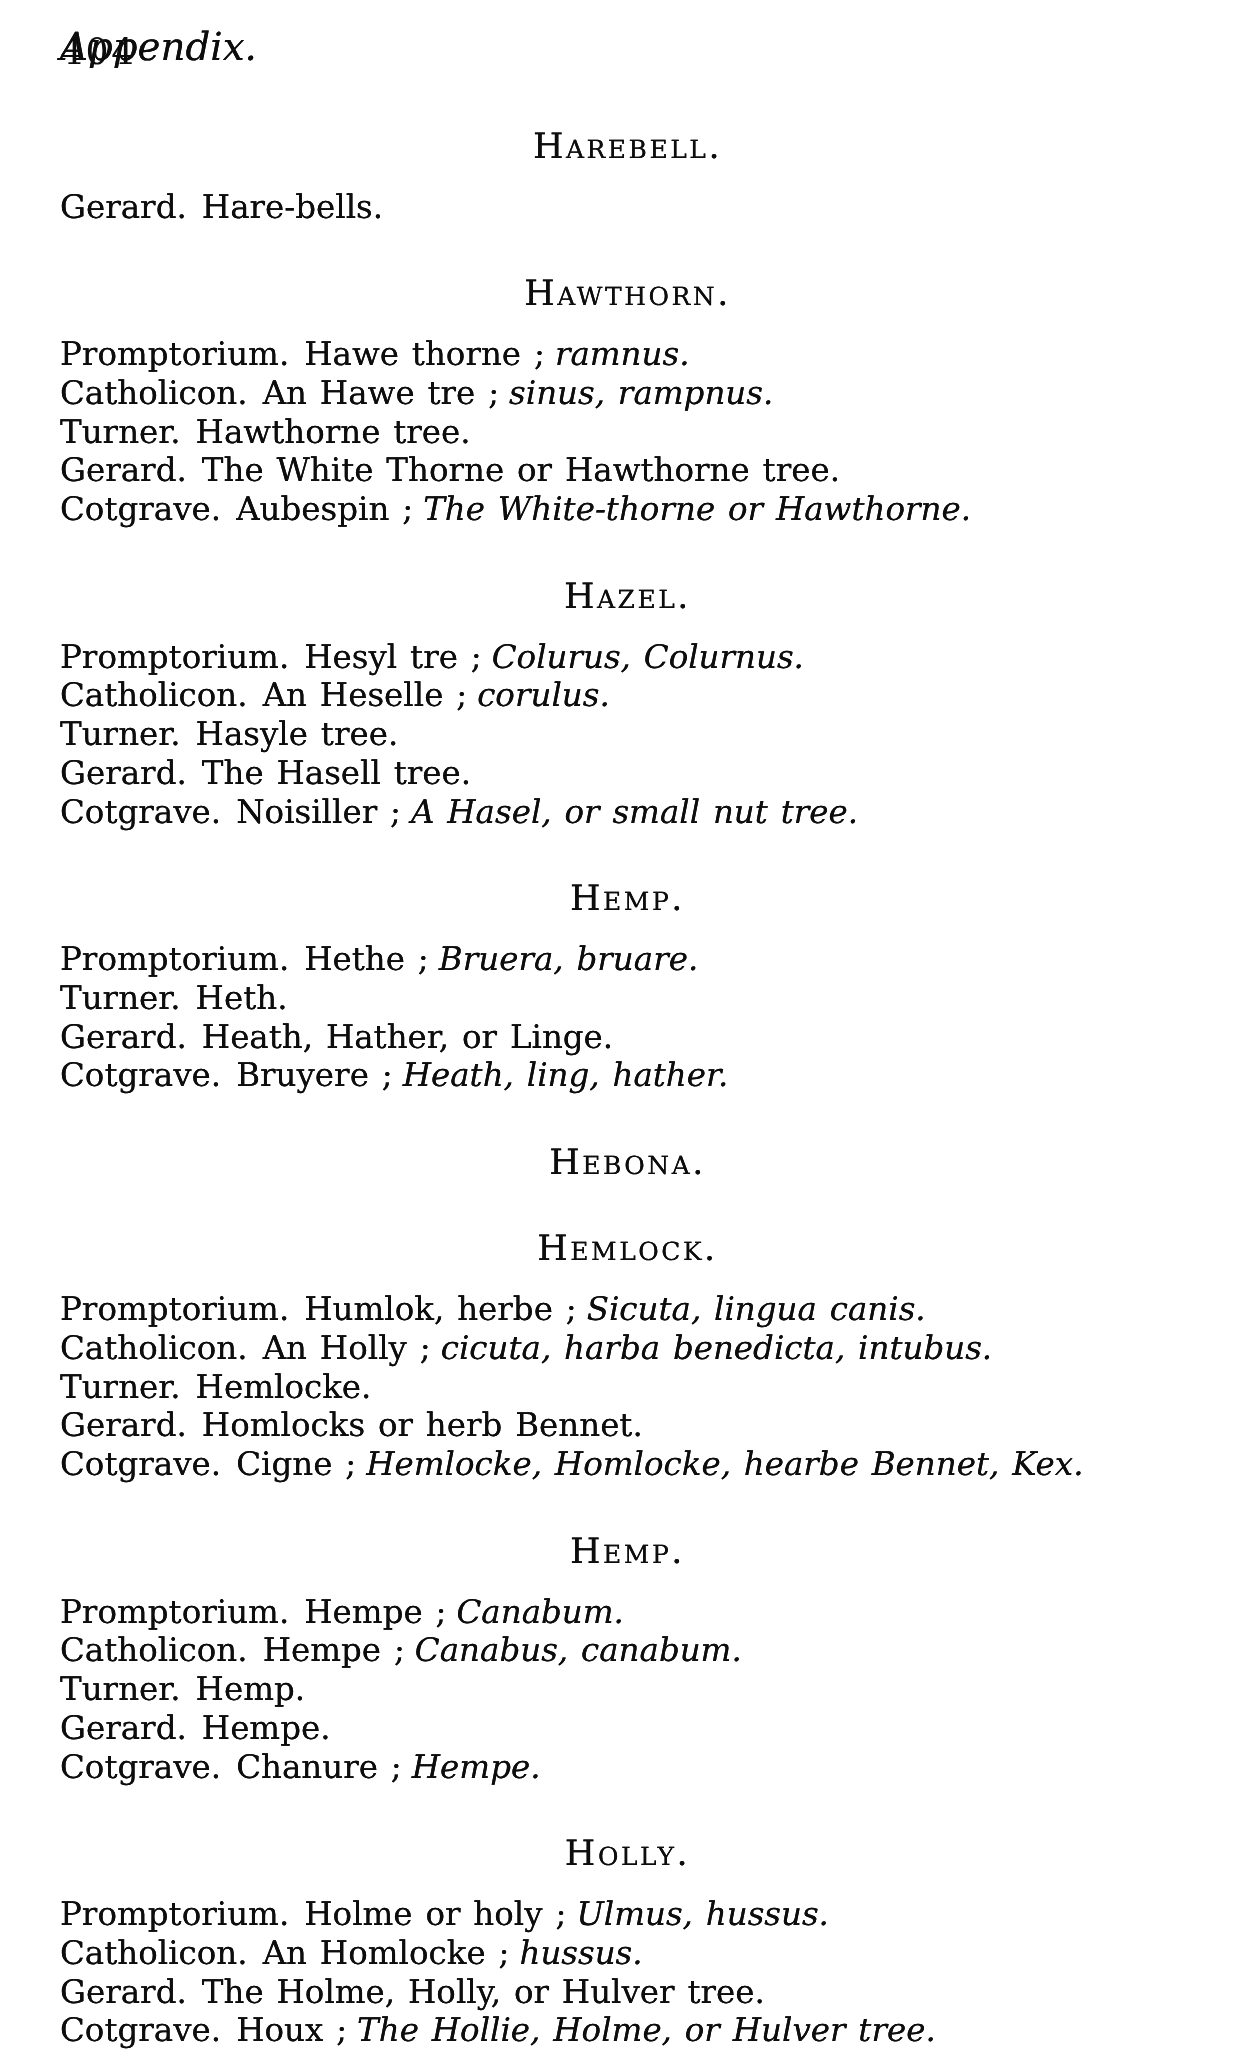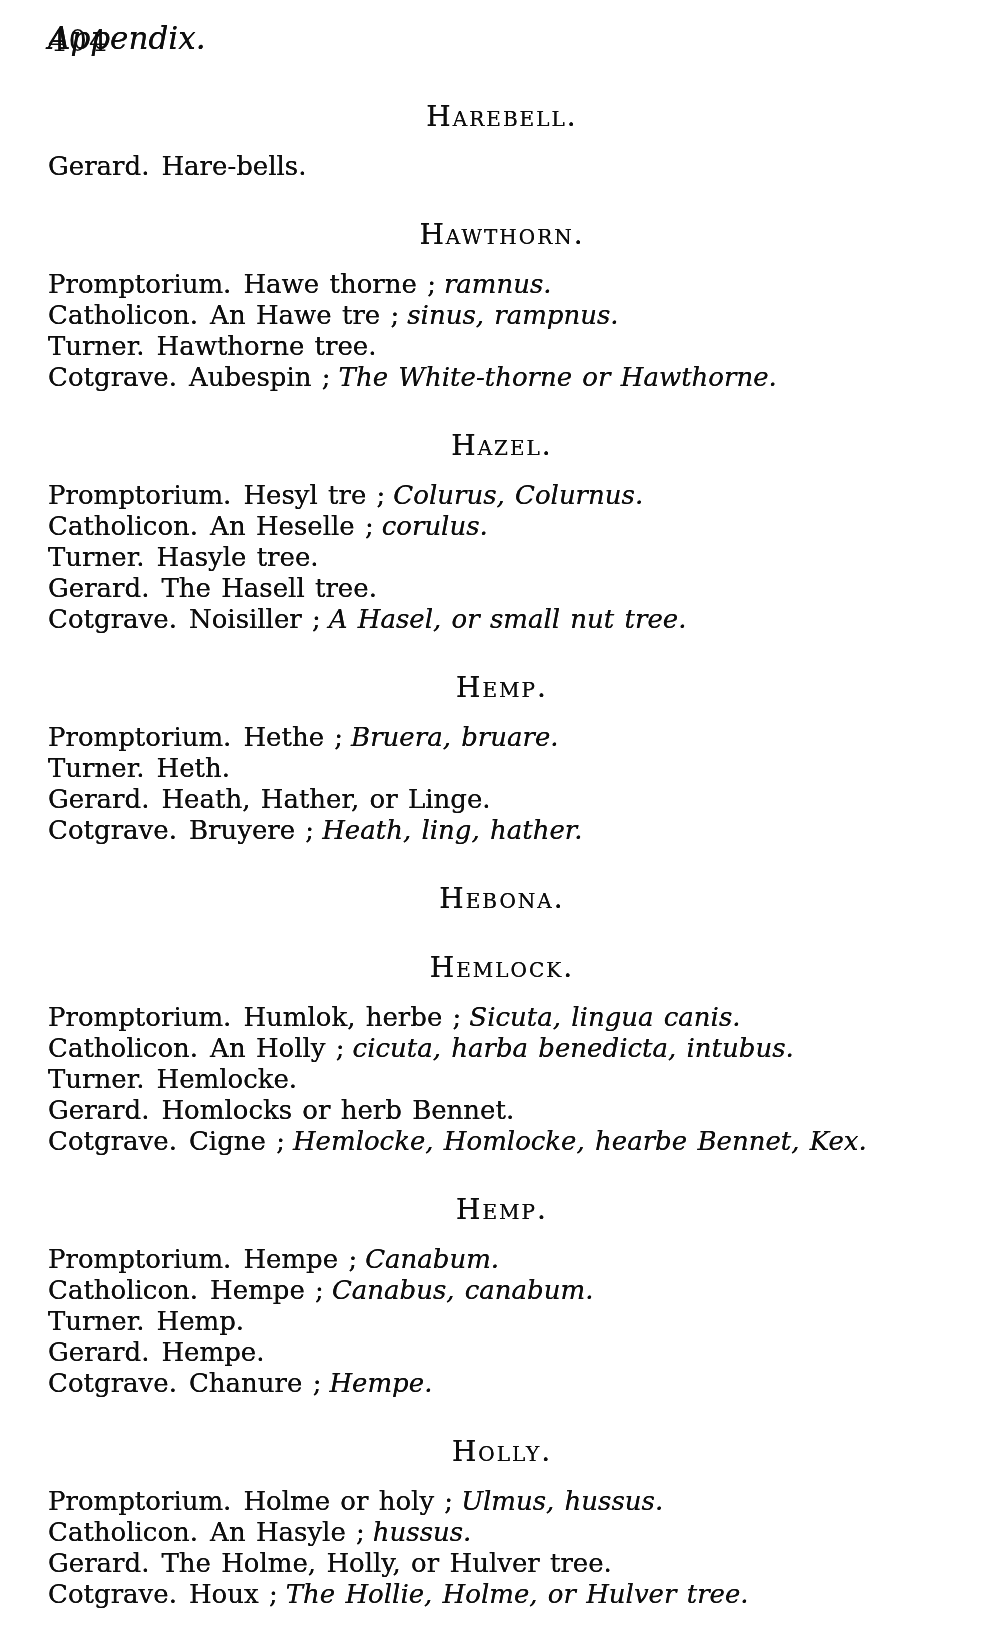--- a/index.html
+++ b/index.html
@@ -77,20 +77,21 @@
   <main id="content">
       <section class="section">
         <div class="section-heading">Harebell.</div>
         <p class="entry"><span class="entry-source">Gerard.</span><span class="entry-text">Hare-bells.</span></p>
       </section>
       <section class="section">
         <div class="section-heading">Hawthorn.</div>
         <p class="entry"><span class="entry-source">Promptorium.</span><span class="entry-text">Hawe thorne ;</span><span class="entry-foreign">ramnus.</span></p>
         <p class="entry"><span class="entry-source">Catholicon.</span><span class="entry-text">An Hawe tre ;</span><span class="entry-foreign">sinus, rampnus.</span></p>
         <p class="entry"><span class="entry-source">Turner.</span><span class="entry-text">Hawthorne tree.</span></p>
+        <p class="entry"><span class="entry-source">Gerard.</span><span class="entry-text">The White Thorne or Hawthorne tree.</span></p>
         <p class="entry"><span class="entry-source">Cotgrave.</span><span class="entry-text">Aubespin ;</span><span class="entry-foreign">The White-thorne or Hawthorne.</span></p>
       </section>
       <section class="section">
         <div class="section-heading">Hazel.</div>
         <p class="entry"><span class="entry-source">Promptorium.</span><span class="entry-text">Hesyl tre ;</span><span class="entry-foreign">Colurus, Colurnus.</span></p>
         <p class="entry"><span class="entry-source">Catholicon.</span><span class="entry-text">An Heselle ;</span><span class="entry-foreign">corulus.</span></p>
         <p class="entry"><span class="entry-source">Turner.</span><span class="entry-text">Hasyle tree.</span></p>
         <p class="entry"><span class="entry-source">Gerard.</span><span class="entry-text">The Hasell tree.</span></p>
         <p class="entry"><span class="entry-source">Cotgrave.</span><span class="entry-text">Noisiller ;</span><span class="entry-foreign">A Hasel, or small nut tree.</span></p>
       </section>
@@ -116,18 +117,18 @@
         <div class="section-heading">Hemp.</div>
         <p class="entry"><span class="entry-source">Promptorium.</span><span class="entry-text">Hempe ;</span><span class="entry-foreign">Canabum.</span></p>
         <p class="entry"><span class="entry-source">Catholicon.</span><span class="entry-text">Hempe ;</span><span class="entry-foreign">Canabus, canabum.</span></p>
         <p class="entry"><span class="entry-source">Turner.</span><span class="entry-text">Hemp.</span></p>
         <p class="entry"><span class="entry-source">Gerard.</span><span class="entry-text">Hempe.</span></p>
         <p class="entry"><span class="entry-source">Cotgrave.</span><span class="entry-text">Chanure ;</span><span class="entry-foreign">Hempe.</span></p>
       </section>
       <section class="section">
         <div class="section-heading">Holly.</div>
         <p class="entry"><span class="entry-source">Promptorium.</span><span class="entry-text">Holme or holy ;</span><span class="entry-foreign">Ulmus, hussus.</span></p>
-        <p class="entry"><span class="entry-source">Catholicon.</span><span class="entry-text">An Hasyle ;</span><span class="entry-foreign">hussus.</span></p>
+        <p class="entry"><span class="entry-source">Catholicon.</span><span class="entry-text">An Homlocke ;</span><span class="entry-foreign">hussus.</span></p>
         <p class="entry"><span class="entry-source">Gerard.</span><span class="entry-text">The Holme, Holly, or Hulver tree.</span></p>
         <p class="entry"><span class="entry-source">Cotgrave.</span><span class="entry-text">Houx ;</span><span class="entry-foreign">The Hollie, Holme, or Hulver tree.</span></p>
       </section>
     </main>
 </div>
 
 </body></html>

